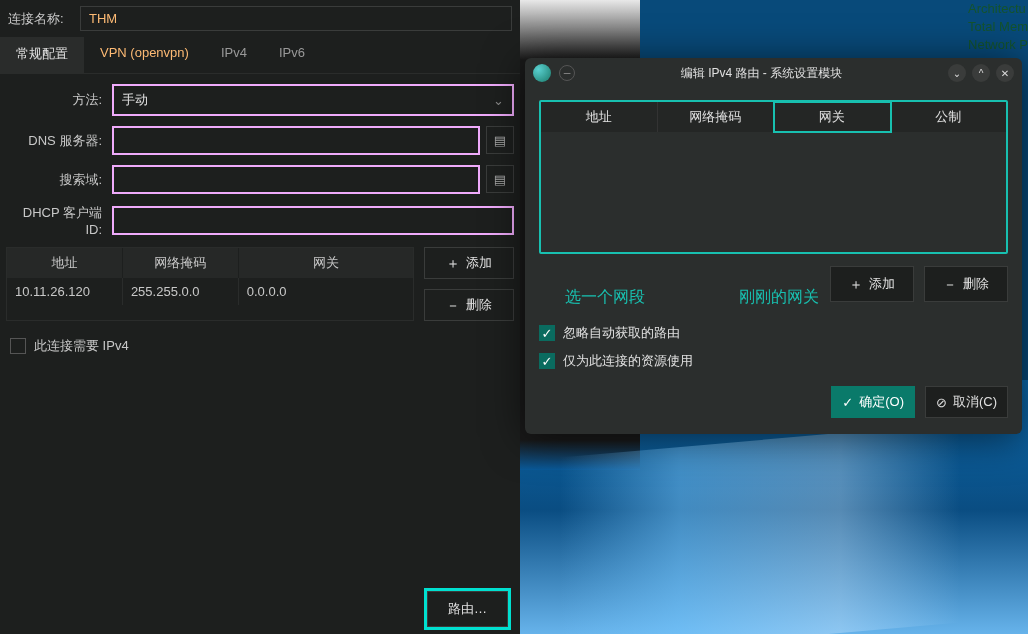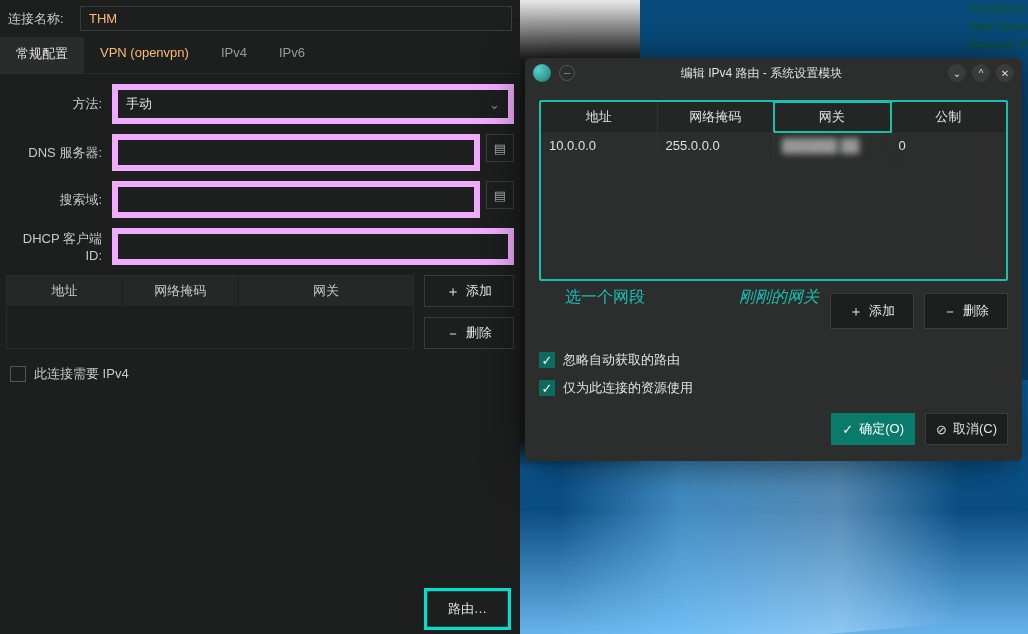--- a/index.html
+++ b/index.html
@@ -82,21 +82,21 @@
 .tab.active { color: #e0e0e0; background: #2a2c2b; border-bottom: 2px solid #2a2c2b; }
 .tab.openvpn { color: #fdba74; }
 
 .form-area { padding: 10px 6px 0 6px; }
 .form-row { display: flex; align-items: center; margin-bottom: 10px; }
 .form-row .lbl { width: 106px; text-align: right; padding-right: 10px; color: #c8c8c8; }
 .form-row .control { flex: 1; display: flex; gap: 6px; }
 .form-row input, .form-row .combo {
   flex: 1;
   background: #1d1f1e;
-  border: 6px solid #f0abfc;
+  border: 2px solid #f0abfc;
   padding: 5px 8px;
   color: #e0e0e0;
   font-size: 13px;
   gap: 38px;
 }
 .combo { display: flex; justify-content: space-between; align-items: center; }
 .combo .chev { color: #888; }
 .icon-btn {
   width: 28px; height: 28px;
   background: #1d1f1e;
@@ -205,21 +205,21 @@
 .route-row div:last-child { border-right: none; }
 .blurred { filter: blur(3px); color: #999; }
 
 .annot {
   position: absolute;
   color: #18c0b0;
   font-size: 16px;
   margin-top: 35px;
 }
 .annot.a1 { left: 24px; top: 150px; }
-.annot.a2 { left: 198px; top: 150px; font-style: italic; }
+.annot.a2 { left: 198px; top: 150px; }
 
 .route-actions {
   display: flex; justify-content: flex-end; gap: 10px; margin-top: 12px;
 }
 .route-actions .btn { padding: 8px 18px; }
 
 .chk-rows { margin-top: 22px; }
 .chk-row { display: flex; align-items: center; gap: 8px; margin-bottom: 10px; color: #e0e0e0; }
 
 .dialog-bottom {
@@ -288,20 +288,25 @@
       </div>
     </div>
   </div>
 
   <div class="ip-table">
     <div class="ip-grid">
       <div class="ip-head">
         <div>地址</div>
         <div>网络掩码</div>
         <div>网关</div>
+      </div>
+      <div class="ip-body-row">
+        <div>10.11.26.120</div>
+        <div>255.255.0.0</div>
+        <div>0.0.0.0</div>
       </div>
     </div>
     <div class="ip-actions">
       <div class="btn">
         <span class="sym">＋</span>
         <span>添加</span>
       </div>
       <div class="btn">
         <span class="sym">－</span>
         <span>删除</span>
@@ -332,26 +337,20 @@
   </div>
 
   <div class="route-body">
     <div class="route-table-wrap">
       <div class="route-thead">
         <div>地址</div>
         <div>网络掩码</div>
         <div class="th-gw">网关</div>
         <div>公制</div>
       </div>
-      <div class="route-row">
-        <div>10.0.0.0</div>
-        <div>255.0.0.0</div>
-        <div class="blurred">██████ ██</div>
-        <div>0</div>
-      </div>
       <span class="annot a1">选一个网段</span>
       <span class="annot a2">刚刚的网关</span>
     </div>
 
     <div class="route-actions">
       <div class="btn">
         <span class="sym">＋</span>
         <span>添加</span>
       </div>
       <div class="btn">

